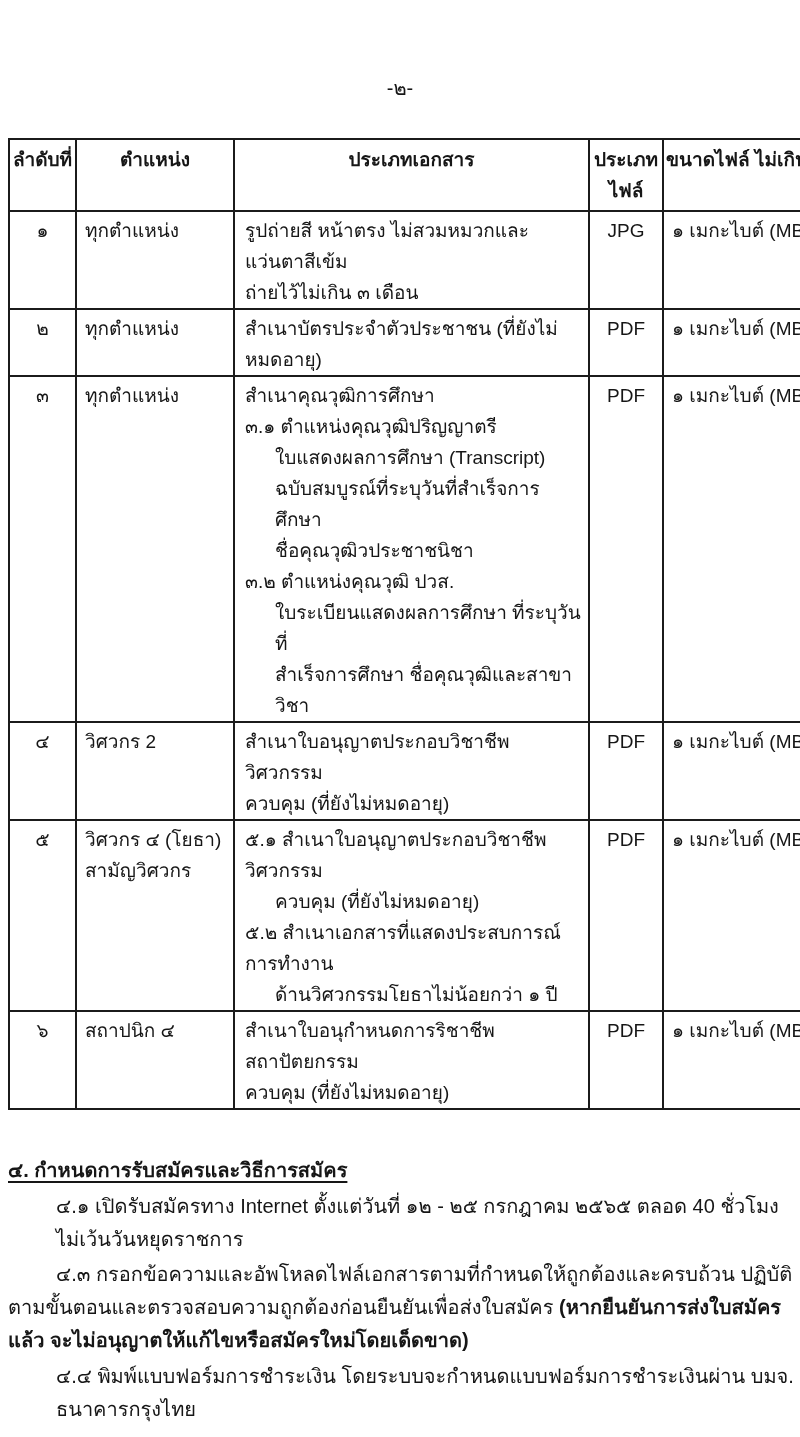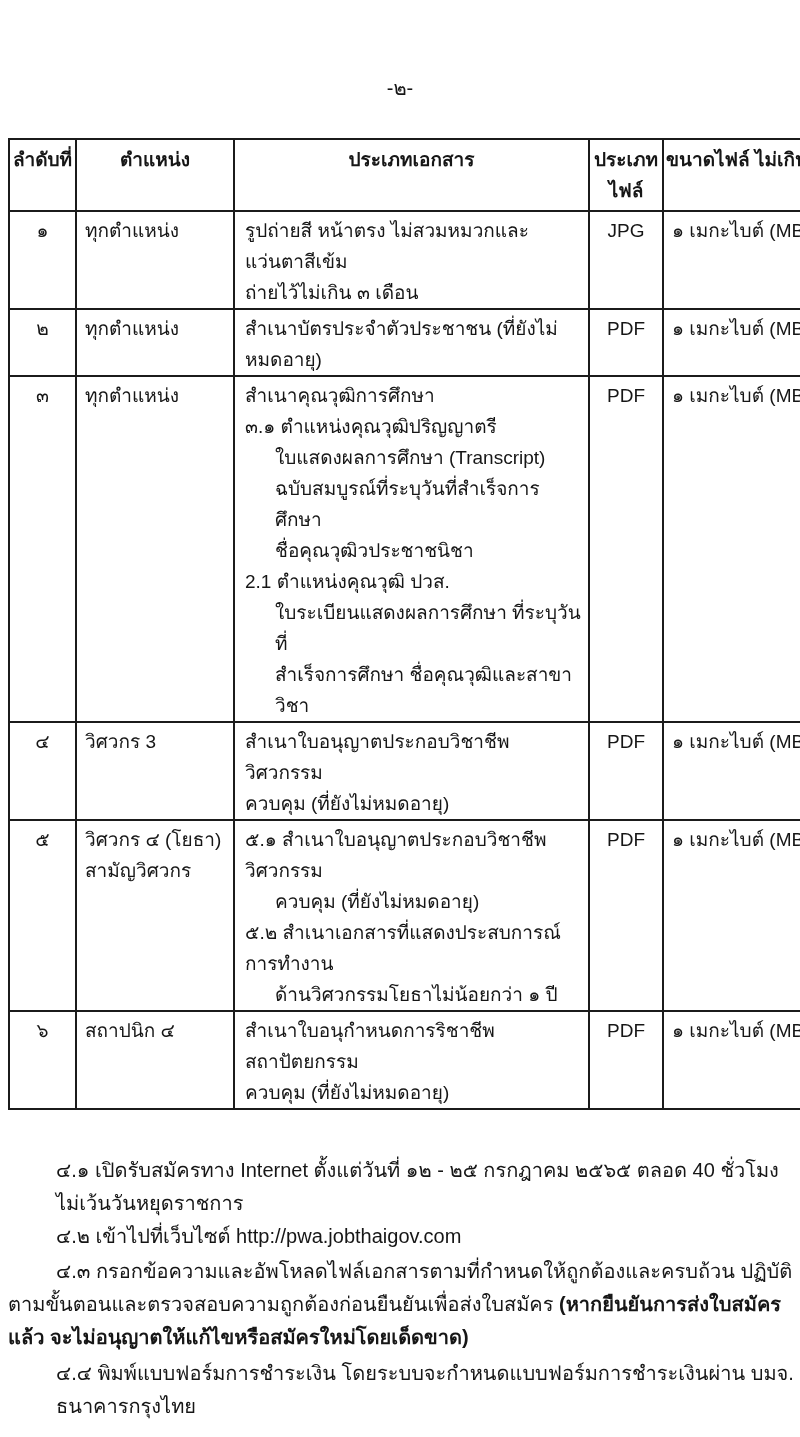--- a/index.html
+++ b/index.html
@@ -119,31 +119,31 @@
         <td class="c-no">๓</td>
         <td class="c-pos">
           <div class="ln">ทุกตำแหน่ง</div>
         </td>
         <td class="c-doc">
           <div class="ln">สำเนาคุณวุฒิการศึกษา</div>
           <div class="ln">๓.๑ ตำแหน่งคุณวุฒิปริญญาตรี</div>
           <div class="ln ind">ใบแสดงผลการศึกษา (Transcript)</div>
           <div class="ln ind">ฉบับสมบูรณ์ที่ระบุวันที่สำเร็จการศึกษา</div>
           <div class="ln ind">ชื่อคุณวุฒิวประชาชนิชา</div>
-          <div class="ln">2.1 ตำแหน่งคุณวุฒิ ปวส.</div>
+          <div class="ln">๓.๒ ตำแหน่งคุณวุฒิ ปวส.</div>
           <div class="ln ind">ใบระเบียนแสดงผลการศึกษา ที่ระบุวันที่</div>
           <div class="ln ind">สำเร็จการศึกษา ชื่อคุณวุฒิและสาขาวิชา</div>
         </td>
         <td class="c-type">PDF</td>
         <td class="c-size">๑ เมกะไบต์ (MB)</td>
       </tr>
       <tr class="r4">
         <td class="c-no">๔</td>
         <td class="c-pos">
-          <div class="ln">วิศวกร 3</div>
+          <div class="ln">วิศวกร 2</div>
         </td>
         <td class="c-doc">
           <div class="ln">สำเนาใบอนุญาตประกอบวิชาชีพวิศวกรรม</div>
           <div class="ln">ควบคุม (ที่ยังไม่หมดอายุ)</div>
         </td>
         <td class="c-type">PDF</td>
         <td class="c-size">๑ เมกะไบต์ (MB)</td>
       </tr>
       <tr class="r5">
         <td class="c-no">๕</td>
@@ -170,24 +170,26 @@
           <div class="ln">ควบคุม (ที่ยังไม่หมดอายุ)</div>
         </td>
         <td class="c-type">PDF</td>
         <td class="c-size">๑ เมกะไบต์ (MB)</td>
       </tr>
     </tbody>
   </table>
 
   <div class="content">
 
+    <div class="sec-heading">
+      <span class="u">๔. กำหนดการรับสมัครและวิธีการสมัคร</span>
+    </div>
 
     <div class="indent1 mt">๔.๑ เปิดรับสมัครทาง Internet ตั้งแต่วันที่ ๑๒ - ๒๕ กรกฎาคม ๒๕๖๕ ตลอด 40 ชั่วโมง ไม่เว้นวันหยุดราชการ</div>
 
-    <div class="indent1">๔.๒ เข้าไปที่เว็บไซต์ http://pwa.jobthaigov.com</div>
 
     <div class="para"><span>๔.๓ กรอกข้อความและอัพโหลดไฟล์เอกสารตามที่กำหนดให้ถูกต้องและครบถ้วน ปฏิบัติตามขั้นตอนและตรวจสอบความถูกต้องก่อนยืนยันเพื่อส่งใบสมัคร </span><span class="bold">(หากยืนยันการส่งใบสมัครแล้ว จะไม่อนุญาตให้แก้ไขหรือสมัครใหม่โดยเด็ดขาด)</span></div>
 
     <div class="indent1 mt">๔.๔ พิมพ์แบบฟอร์มการชำระเงิน โดยระบบจะกำหนดแบบฟอร์มการชำระเงินผ่าน บมจ. ธนาคารกรุงไทย</div>
 
   </div>
 
 </div>
 
 </body></html>

